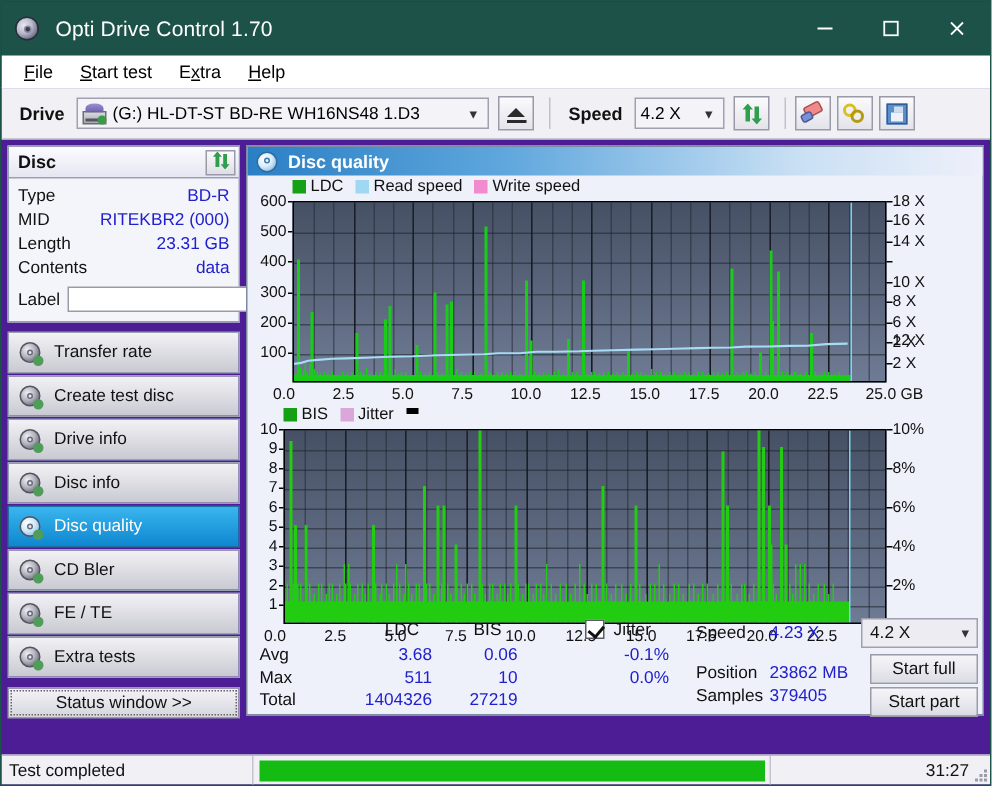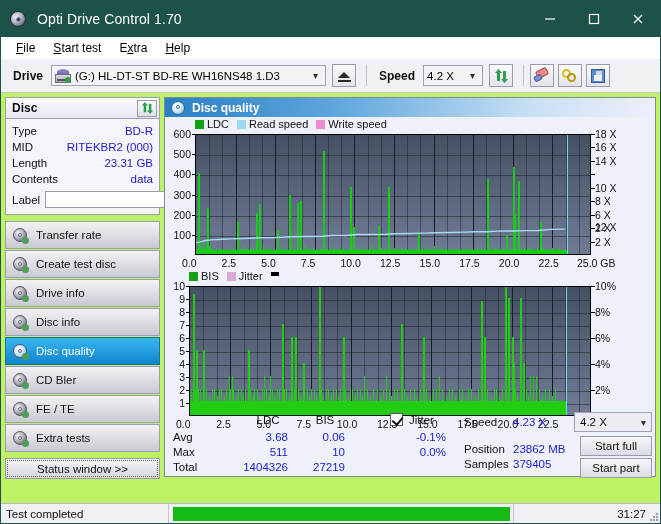--- a/index.html
+++ b/index.html
@@ -7,21 +7,21 @@
     margin: 0; padding: 0;
     width: 661px; height: 524px;
     font-family: "Liberation Sans", sans-serif;
     font-size: 11px;
     background: #ffffff;
     overflow: hidden;
   }
   #app {
     position: relative;
     width: 661px; height: 524px;
-    background: #bef264;
+    background: #4c1d95;
     border: 1px solid #1d5249;
     overflow: hidden;
   }
 
   
   .titlebar {
     position: absolute; top:0; left:0; right:0; height: 36px;
     background: #1d5249;
     display: flex; align-items: center;
   }

